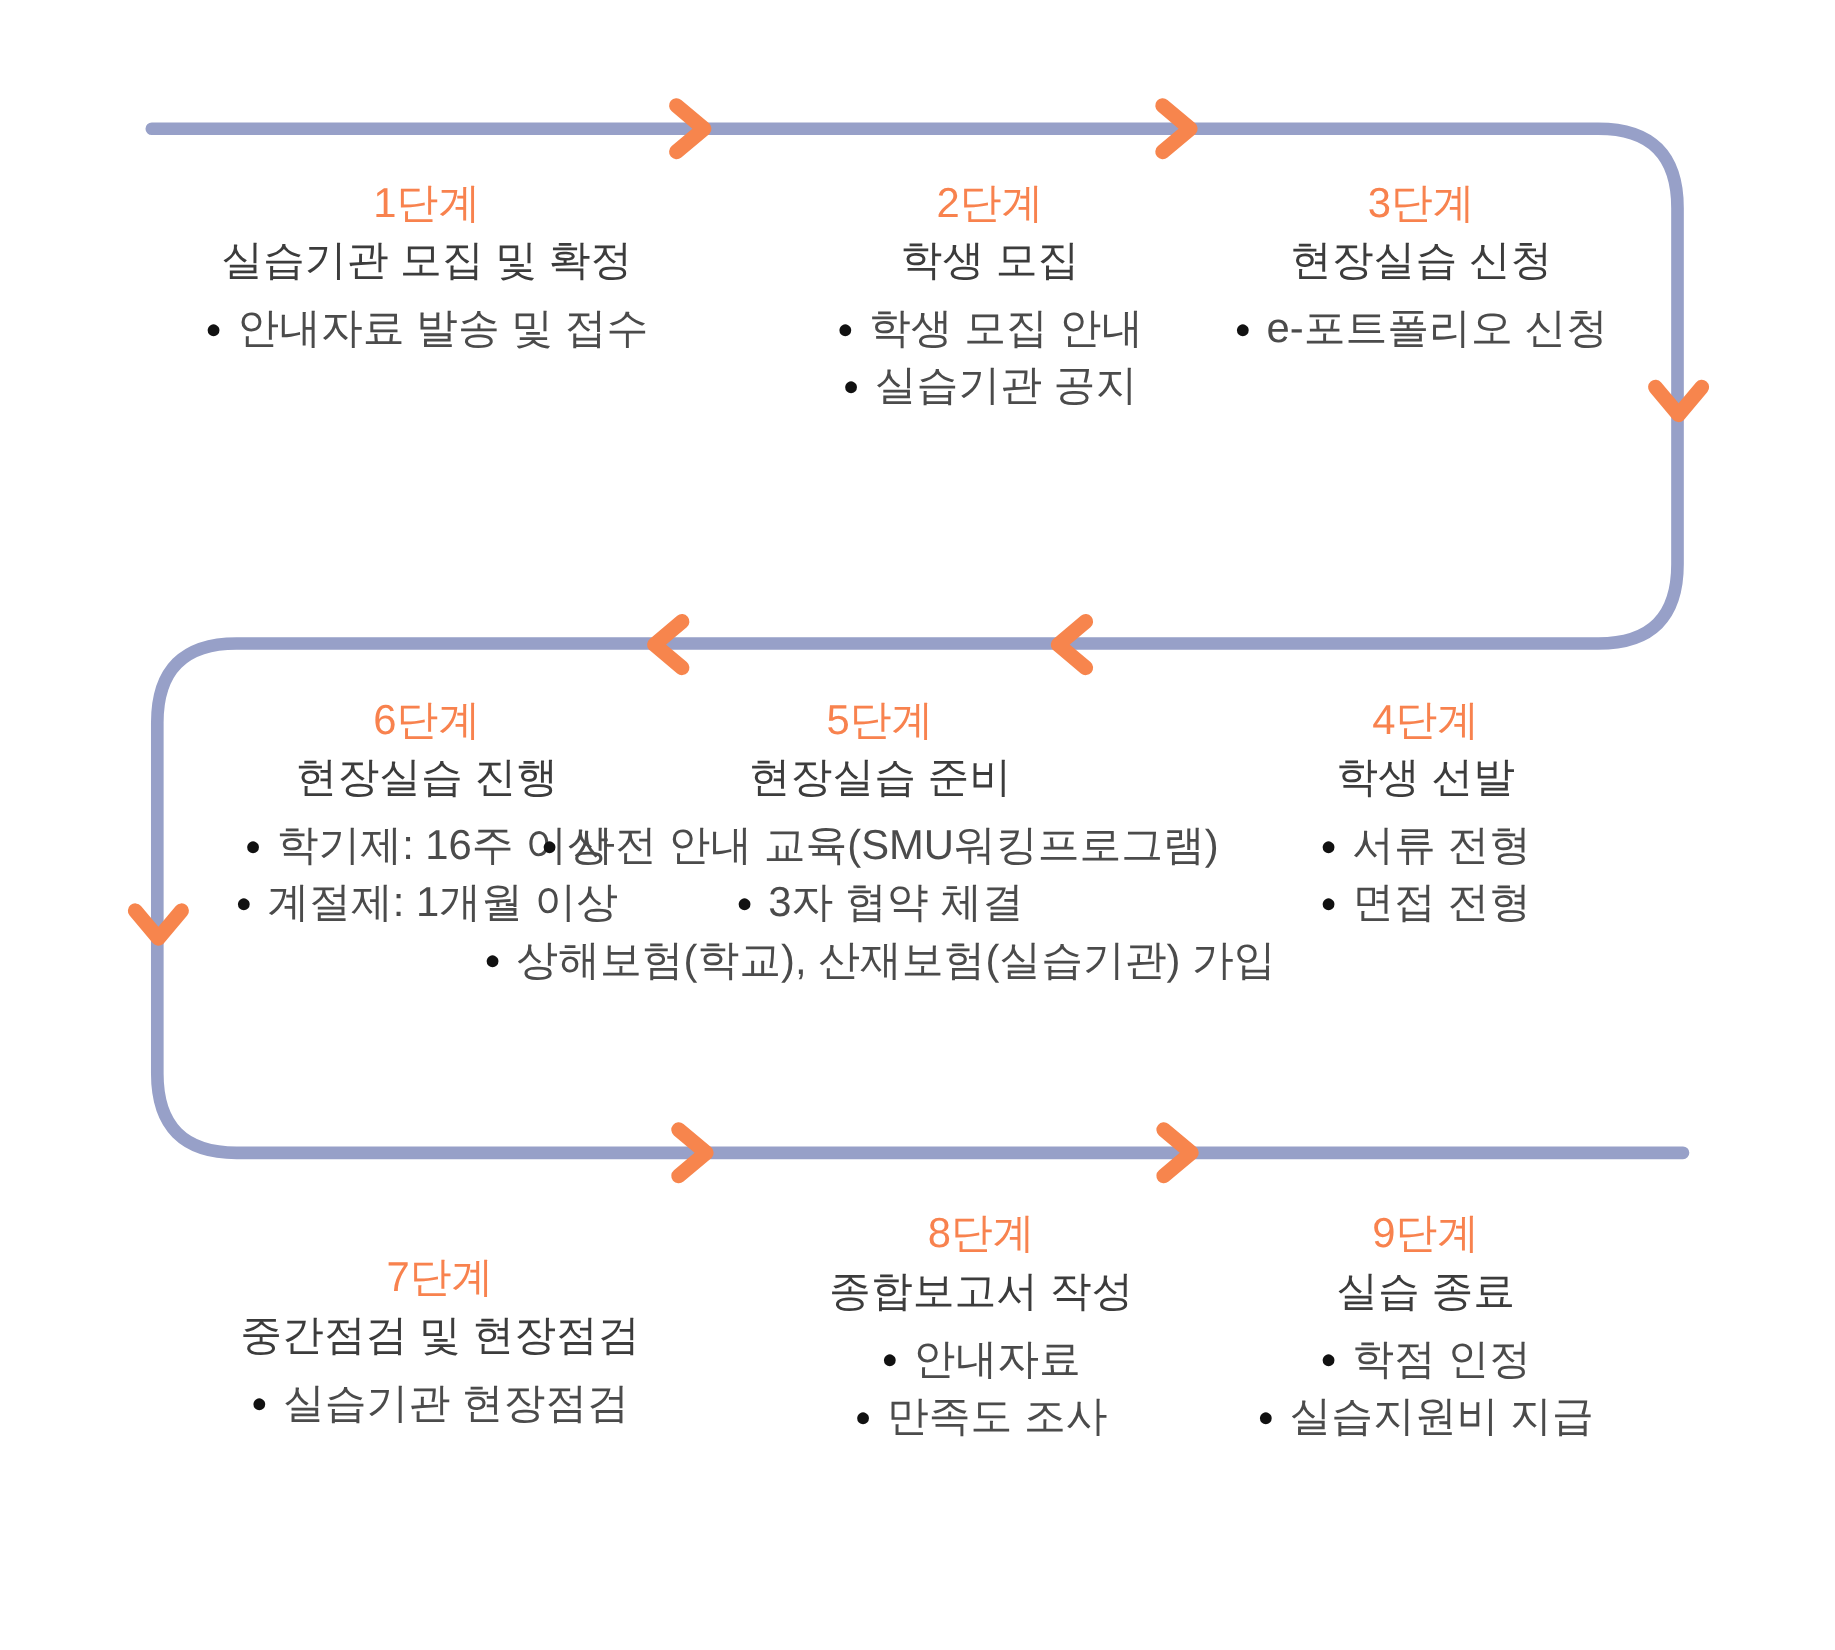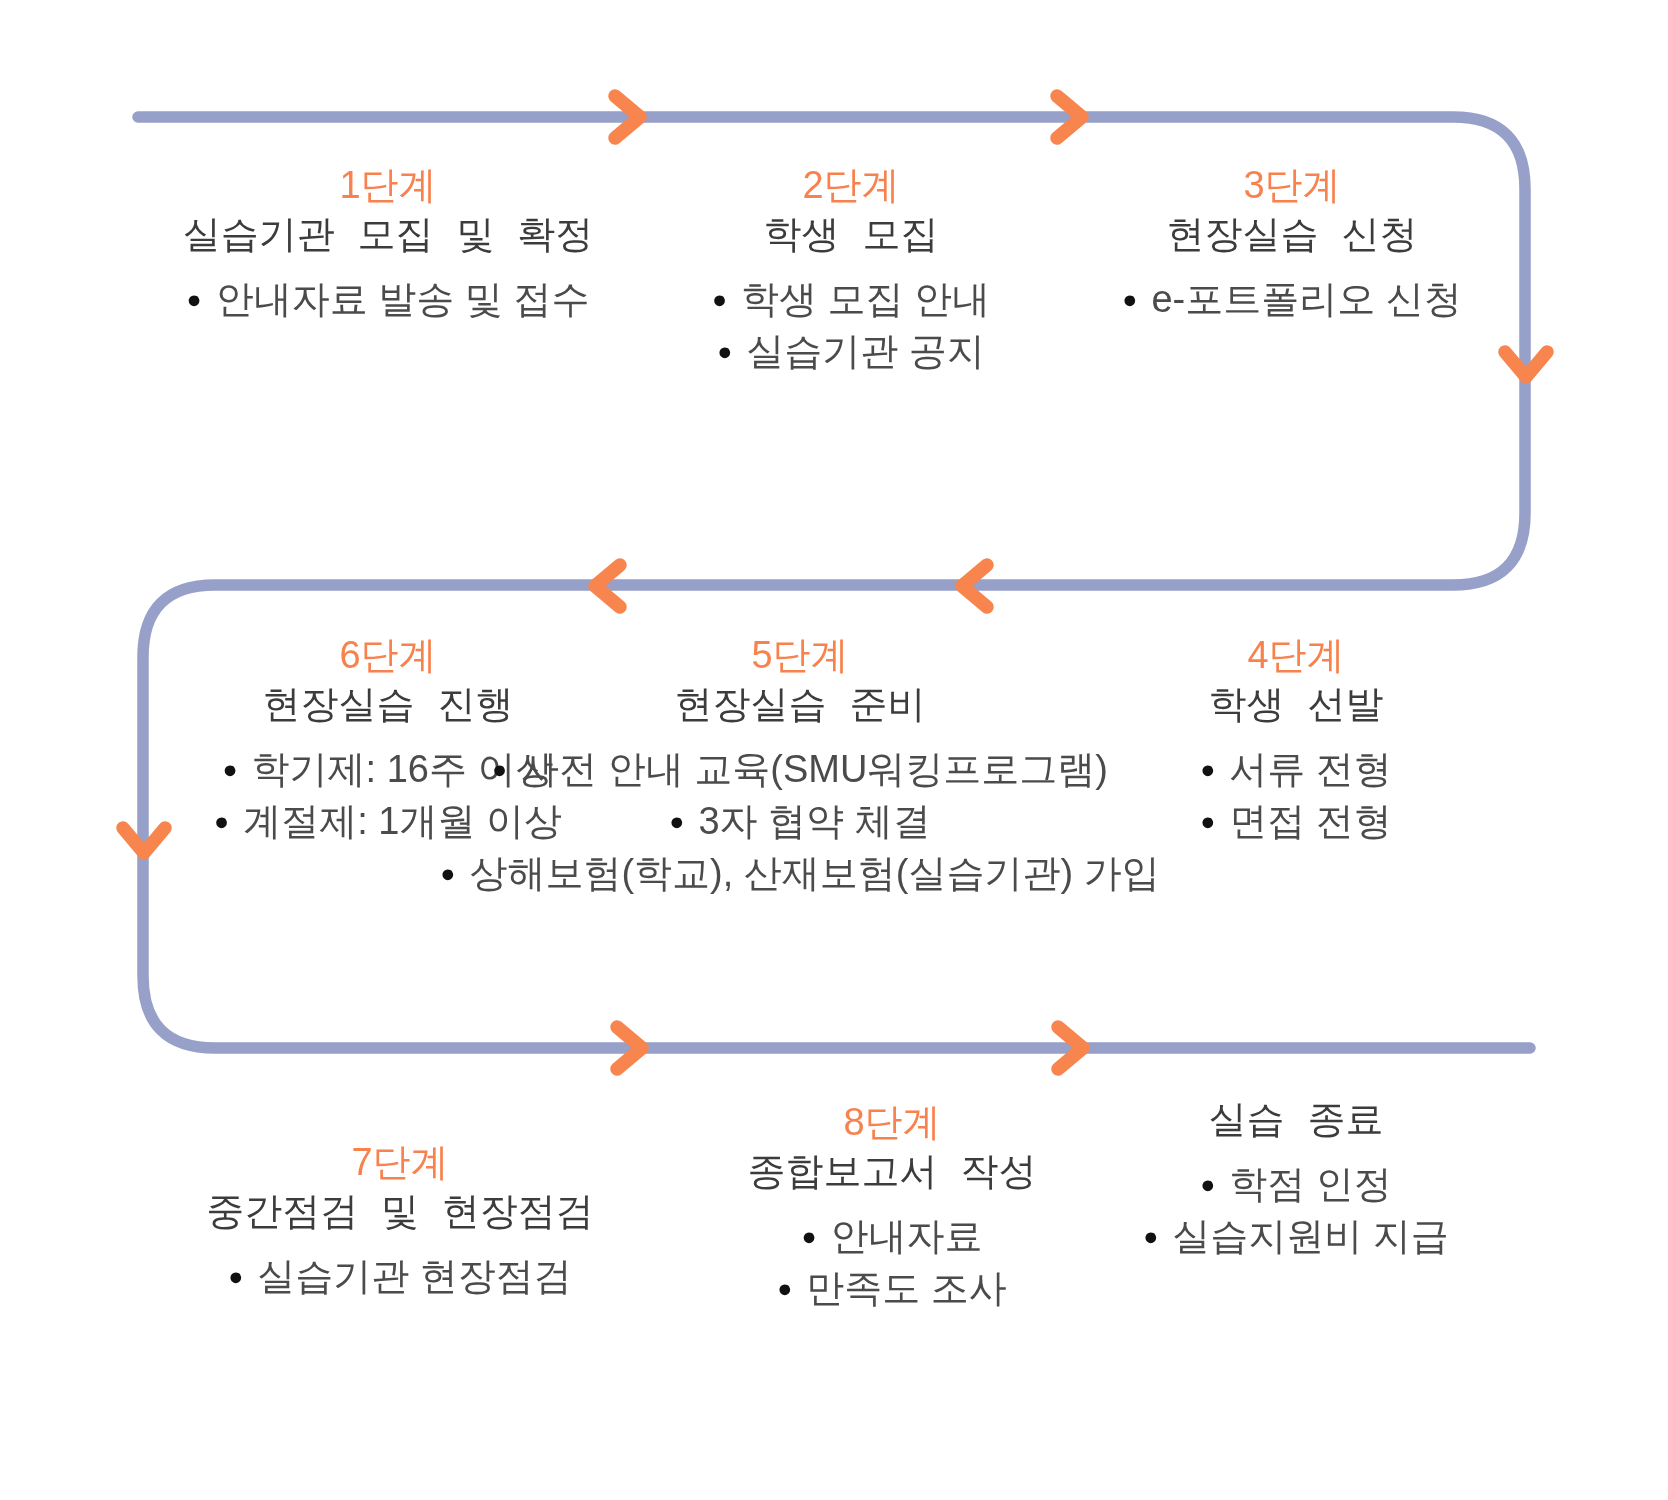--- a/index.html
+++ b/index.html
@@ -46,21 +46,20 @@
     font-size: 38px;
     line-height: 52px;
   }
   .step-label {
     color: var(--step-label);
     margin-bottom: 0;
   }
   .step-title {
     color: var(--title-text);
     margin-bottom: 10px;
-    font-family: Liberation Mono, monospace;
   }
   .bullet { color: var(--bullet-text); }
   .dot {
     color: var(--bullet-dot);
     font-size: 25px;
     margin-right: 14px;
     vertical-align: 4px;
   }
 </style>
 </head>
@@ -79,21 +78,21 @@
     <path class="chev" d="M 617 1027 L 642 1048 L 617 1069"></path>
     <path class="chev" d="M 1058 1027 L 1083 1048 L 1058 1069"></path>
   </svg>
 
   <div class="step" style="left:388px; top:159px;">
     <div class="step-label">1단계</div>
     <div class="step-title">실습기관 모집 및 확정</div>
     <div class="bullet"><span class="dot">●</span><span>안내자료 발송 및 접수</span></div>
   </div>
 
-  <div class="step" style="left:851px; top:159px;">
+  <div class="step" style="left:900px; top:159px;">
     <div class="step-label">2단계</div>
     <div class="step-title">학생 모집</div>
     <div class="bullet"><span class="dot">●</span><span>학생 모집 안내</span></div>
     <div class="bullet"><span class="dot">●</span><span>실습기관 공지</span></div>
   </div>
 
   <div class="step" style="left:1292px; top:159px;">
     <div class="step-label">3단계</div>
     <div class="step-title">현장실습 신청</div>
     <div class="bullet"><span class="dot">●</span><span>e-포트폴리오 신청</span></div>
@@ -128,18 +127,19 @@
   </div>
 
   <div class="step" style="left:892px; top:1096px;">
     <div class="step-label">8단계</div>
     <div class="step-title">종합보고서 작성</div>
     <div class="bullet"><span class="dot">●</span><span>안내자료</span></div>
     <div class="bullet"><span class="dot">●</span><span>만족도 조사</span></div>
   </div>
 
   <div class="step" style="left:1296px; top:1096px;">
+    <div class="step-label">9단계</div>
     <div class="step-title">실습 종료</div>
     <div class="bullet"><span class="dot">●</span><span>학점 인정</span></div>
     <div class="bullet"><span class="dot">●</span><span>실습지원비 지급</span></div>
   </div>
 
 </div>
 
 </body></html>

